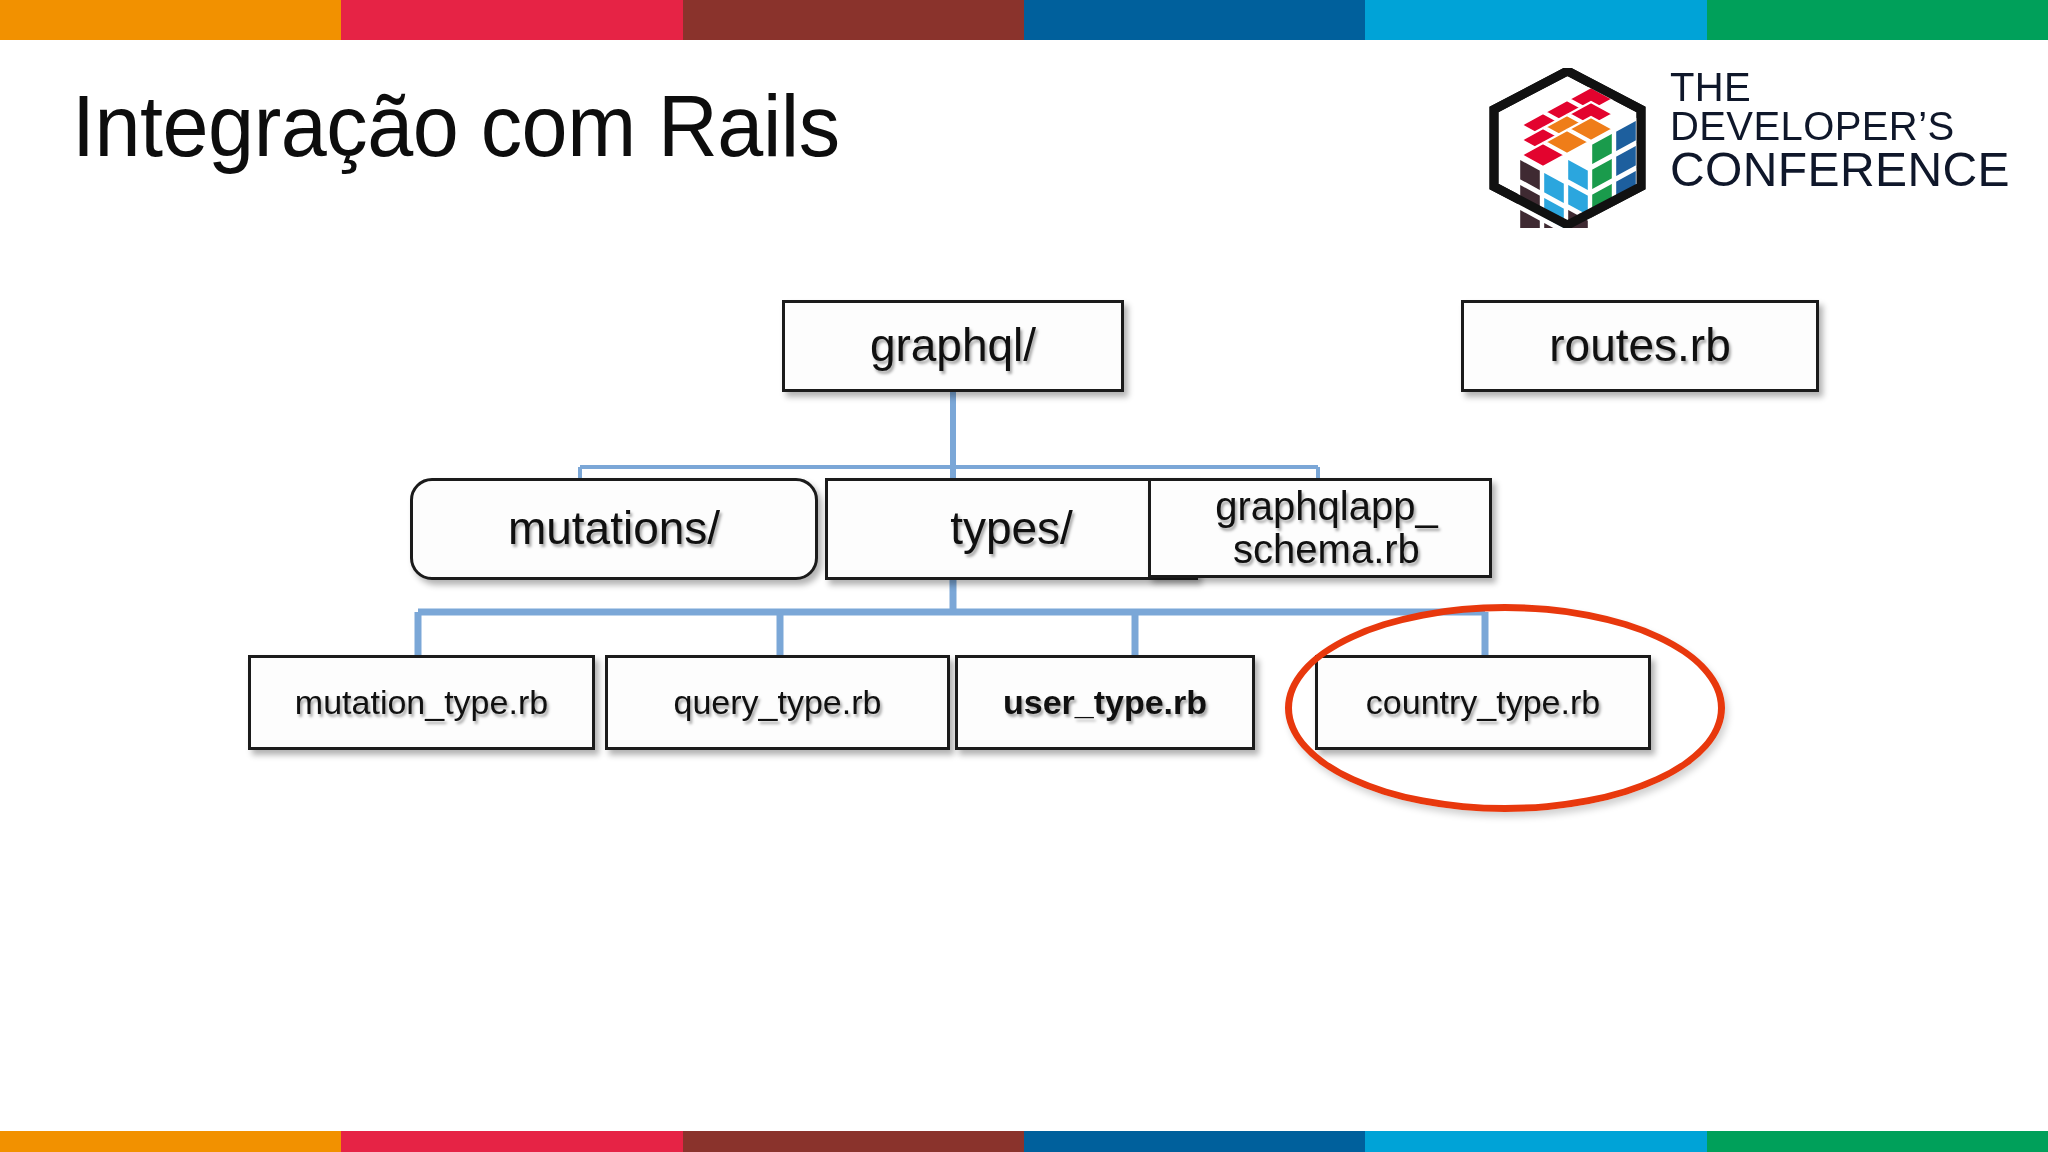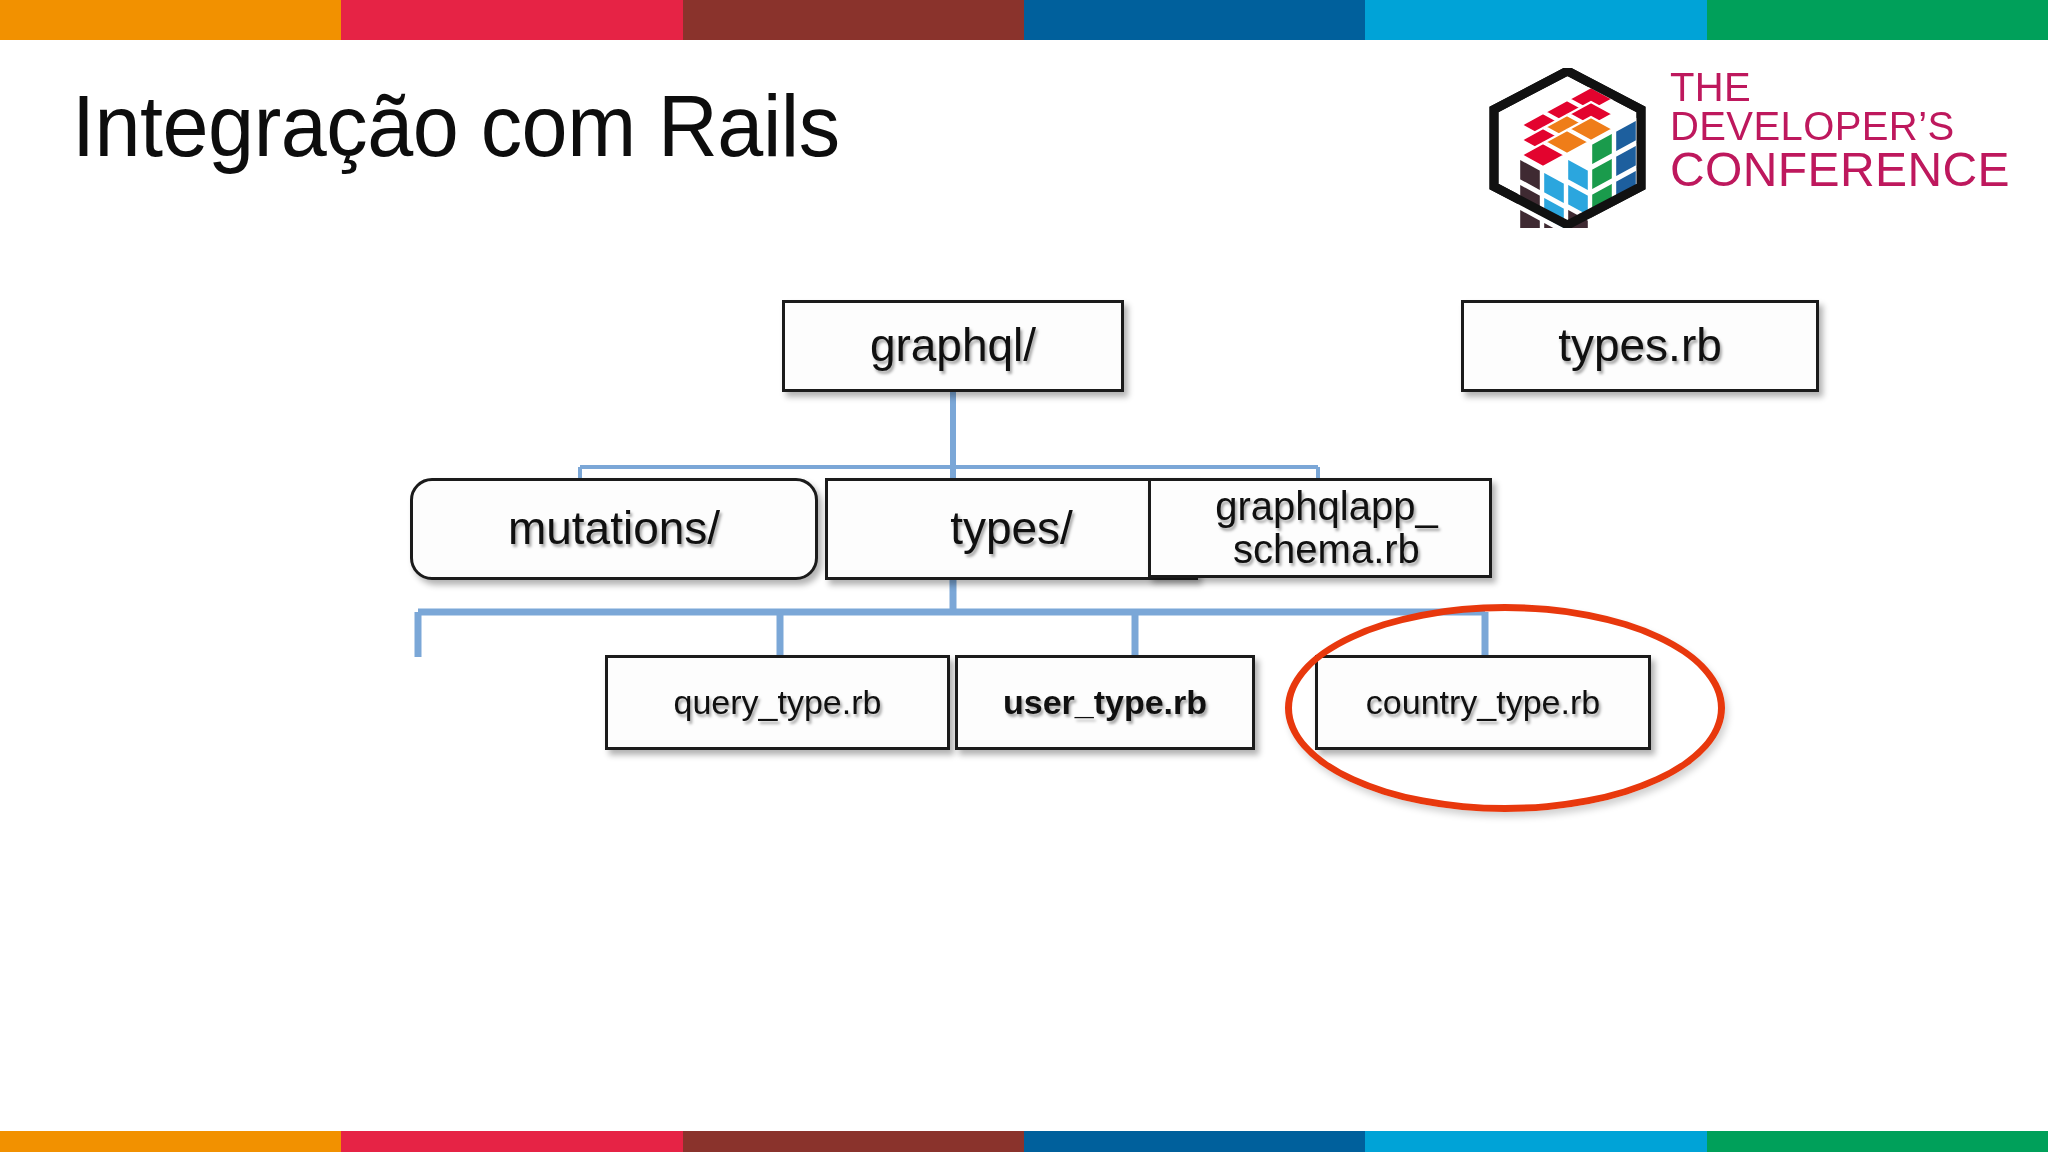--- a/index.html
+++ b/index.html
@@ -60,21 +60,21 @@
     left: 0;
     top: 0;
     width: 165px;
     height: 160px;
   }
   .logo-words {
     position: absolute;
     left: 185px;
     top: 0px;
     width: 340px;
-    color: #be185d;
+    color: #0f172a;
     font-family: "Liberation Sans", sans-serif;
     font-weight: 400;
     letter-spacing: 0.4px;
     line-height: 0.98;
   }
   .logo-words .l1 { font-size: 40px; }
   .logo-words .l2 { font-size: 40px; }
   .logo-words .l3 { font-size: 48px; }
 
   
@@ -225,34 +225,37 @@
       <path d="M780,612 L780,657" stroke-width="7"></path>
       <path d="M1135,612 L1135,657" stroke-width="7"></path>
       <path d="M1485,612 L1485,657" stroke-width="7"></path>
     </g>
   </svg>
 
   <div class="node lvl0" id="node-graphql">
     <span class="node-label">graphql/</span>
   </div>
   <div class="node lvl0" id="node-routes">
-    <span class="node-label">types.rb</span>
+    <span class="node-label">routes.rb</span>
   </div>
 
   <div class="node lvl1" id="node-mutations">
     <span class="node-label">mutations/</span>
   </div>
   <div class="node lvl1" id="node-types">
     <span class="node-label">types/</span>
   </div>
   <div class="node lvl1 two-line" id="node-schema">
     <span class="node-label">graphqlapp_
 schema.rb</span>
   </div>
 
+  <div class="node lvl2" id="node-mutation-type">
+    <span class="node-label">mutation_type.rb</span>
+  </div>
   <div class="node lvl2" id="node-query-type">
     <span class="node-label">query_type.rb</span>
   </div>
   <div class="node lvl2" id="node-user-type">
     <span class="node-label">user_type.rb</span>
   </div>
   <div class="node lvl2" id="node-country-type">
     <span class="node-label">country_type.rb</span>
   </div>
 

